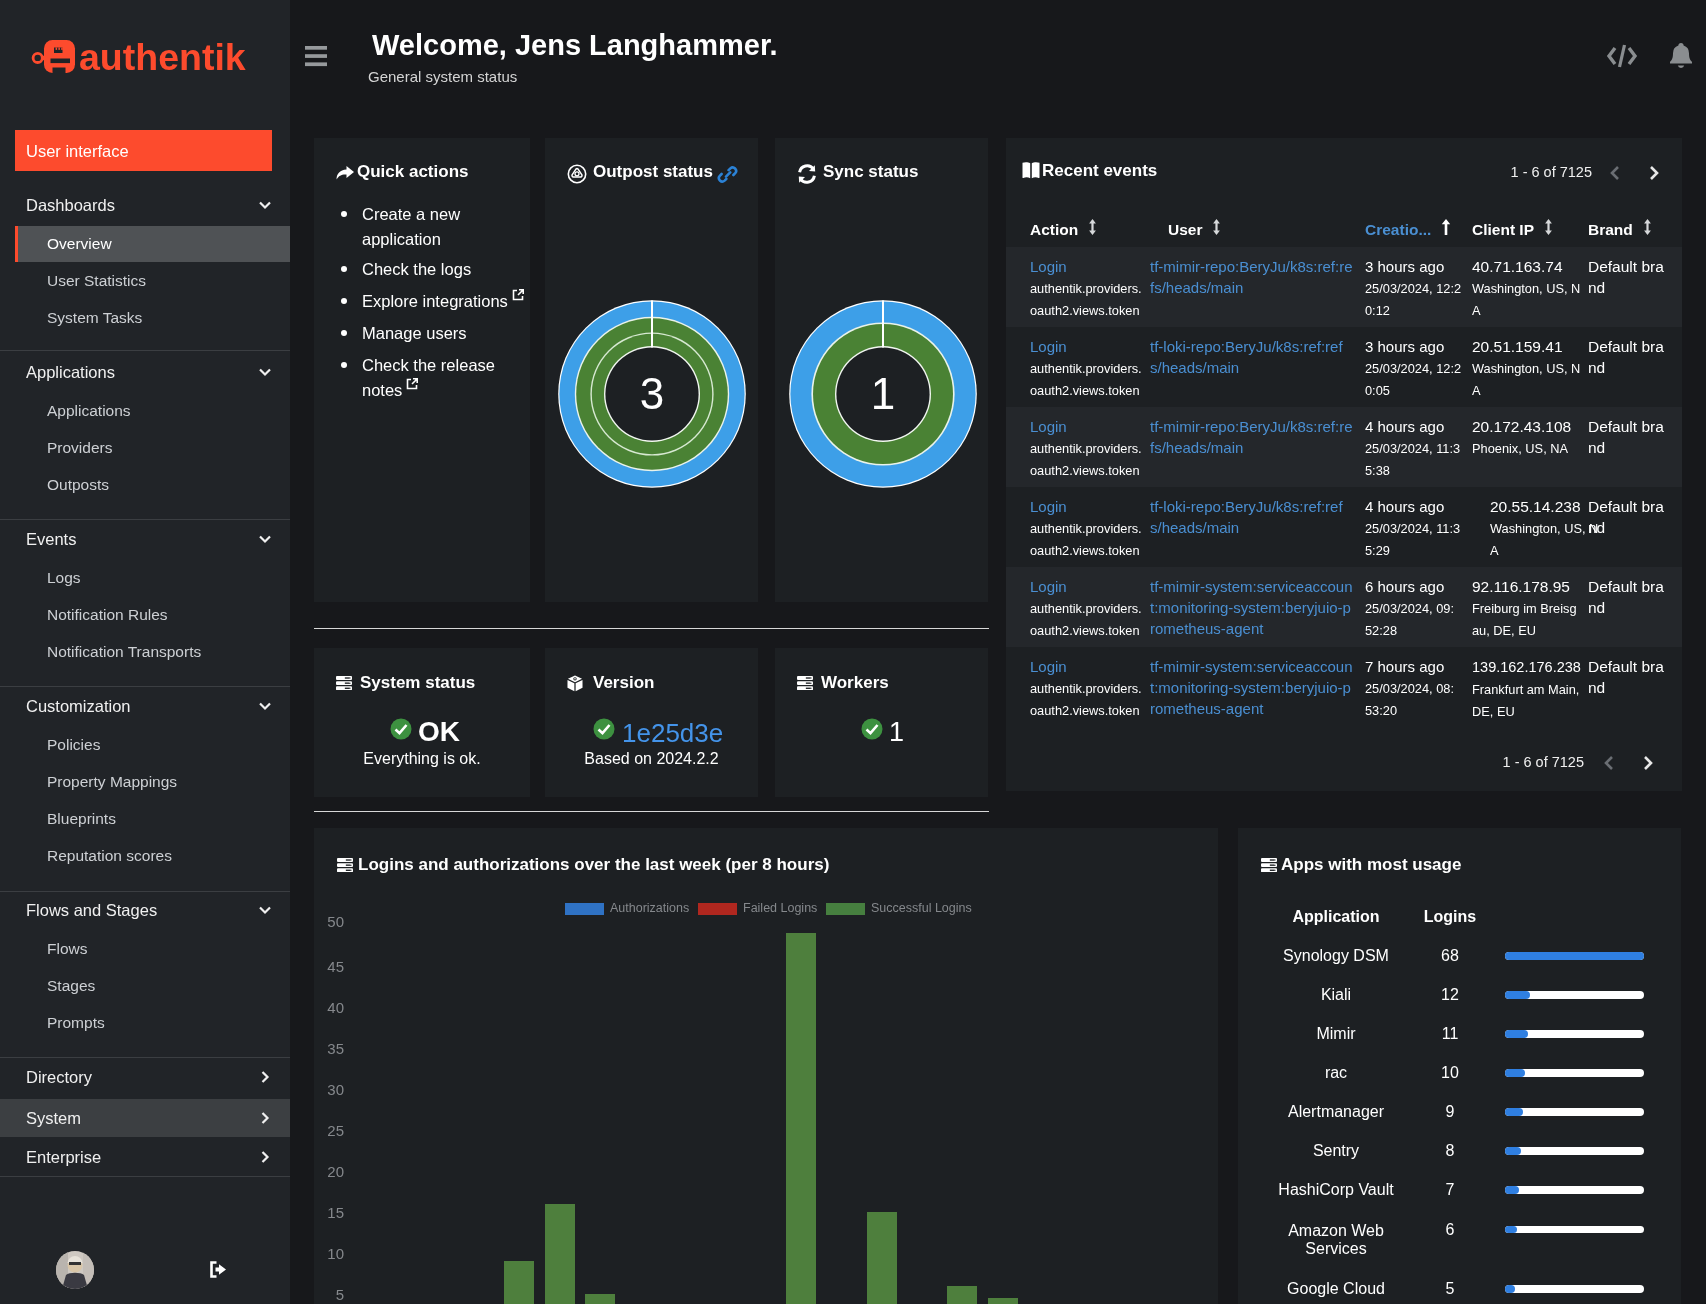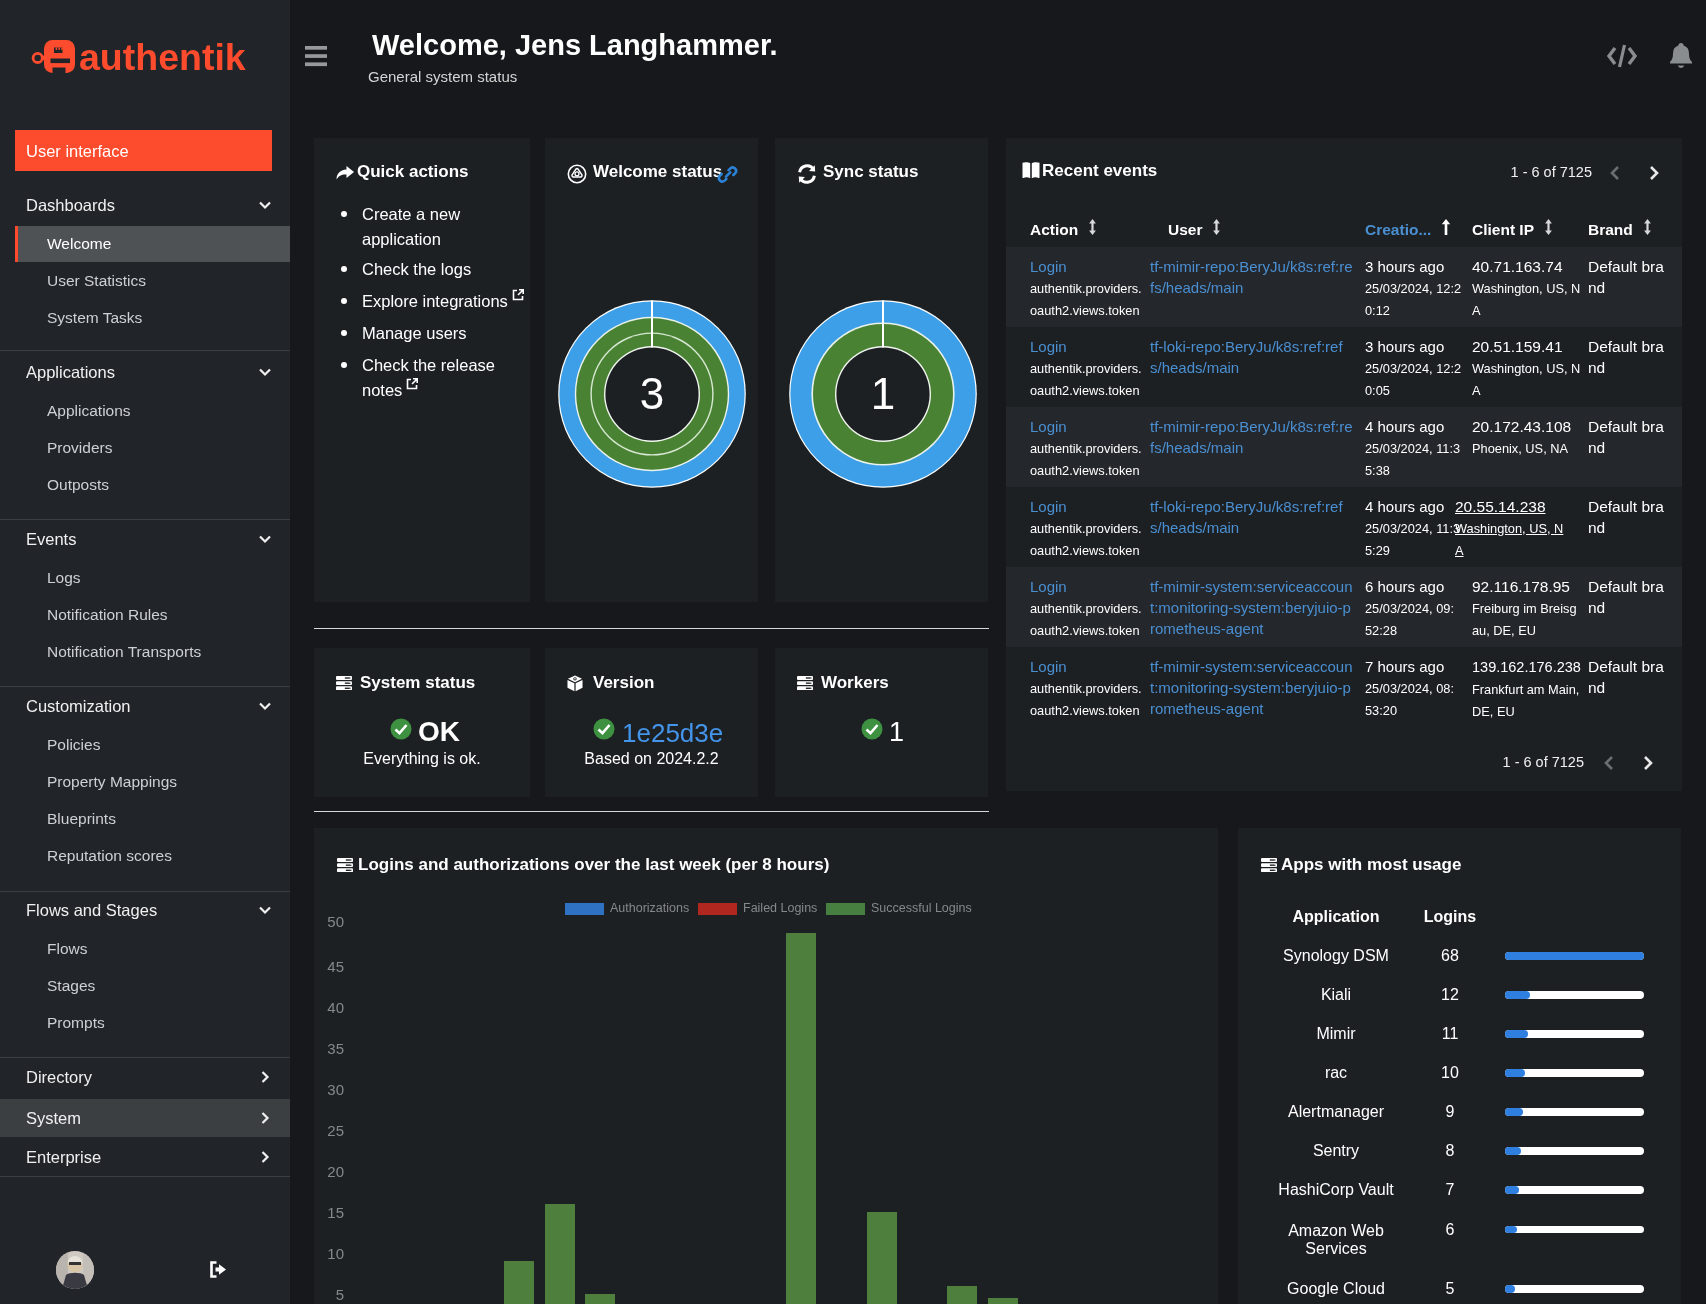--- a/index.html
+++ b/index.html
@@ -52,21 +52,21 @@
 
     <div class="abs" style="left:15px; top:130px; width:257px; height:41px; background:#fd4b2d;">
       <span class="abs" style="left:11px; top:50%; transform:translateY(-50%); color:#fff; font-size:16.5px;">User interface</span>
     </div>
 
     <span class="navhead" style="top:205px;">Dashboards</span>
     <svg class="chev" style="top:198px;" width="14" height="14" viewBox="0 0 14 14">
         <path d="M2 4.5 L7 9.5 L12 4.5" stroke="#f0f0f0" stroke-width="2.2" fill="none"></path>
       </svg>
     <div class="abs" style="left:15px; top:226px; width:275px; height:36px; background:#4f5255; border-left:3px solid #fd4b2d;"></div>
-    <span class="navsub" style="top:244px; color:#fff;">Welcome</span>
+    <span class="navsub" style="top:244px; color:#fff;">Overview</span>
     <span class="navsub" style="top:281px;">User Statistics</span>
     <span class="navsub" style="top:318px;">System Tasks</span>
     <div class="sep" style="top:350px;"></div>
     <span class="navhead" style="top:372px;">Applications</span>
     <svg class="chev" style="top:365px;" width="14" height="14" viewBox="0 0 14 14">
         <path d="M2 4.5 L7 9.5 L12 4.5" stroke="#f0f0f0" stroke-width="2.2" fill="none"></path>
       </svg>
     <span class="navsub" style="top:411px;">Applications</span>
     <span class="navsub" style="top:448px;">Providers</span>
     <span class="navsub" style="top:485px;">Outposts</span>
@@ -198,21 +198,21 @@
             </svg></span>
         </div>
     </div>
 
     <div class="card" style="left:545px; top:138px; width:213px; height:464px;">
       <svg class="abs" style="left:22px; top:26px;" width="20" height="20" viewBox="0 0 20 20">
         <circle cx="10" cy="10" r="8.7" stroke="#fff" stroke-width="1.6" fill="none"></circle>
         <path d="M9.1 4.9 a1.7 1.7 0 0 1 1.8 0 l4 5.9 a1.7 1.7 0 0 1 -1 2.2 l-7.8 0 a1.7 1.7 0 0 1 -1 -2.2 Z" stroke="#fff" stroke-width="1.5" fill="none" stroke-linejoin="round"></path>
         <circle cx="10" cy="9.8" r="2" stroke="#fff" stroke-width="1.3" fill="none"></circle>
       </svg>
-      <span class="ctitle" style="left:48px; top:24px;">Welcome status</span>
+      <span class="ctitle" style="left:48px; top:24px;">Outpost status</span>
       <svg class="abs" style="left:172px; top:26px;" width="21" height="21" viewBox="0 0 21 21">
         <g stroke="#2b82d6" stroke-width="2.6" fill="none" stroke-linecap="round">
           <path d="M9 12.6 L13.2 8.4 M11.6 6.2 L13.4 4.4 a3.4 3.4 0 0 1 4.8 4.8 L16.4 11"></path>
           <path d="M9.4 14.8 L7.6 16.6 a3.4 3.4 0 0 1 -4.8 -4.8 L4.6 10"></path>
         </g>
       </svg>
 
       <svg class="abs" style="left:12px; top:162px;" width="190" height="190" viewBox="0 0 190 190">
         <circle cx="95" cy="94" r="93.8" fill="#fff"></circle>
         <circle cx="95" cy="94" r="92.6" fill="#3d9fe8"></circle>
@@ -290,21 +290,21 @@
       <div class="tcell" style="left:582px; top:197.6px; width:100px; font-size:15.5px;">Default bra<br>nd</div>
       <div class="rowlight" style="top:268.6px;"></div>
       <div class="tcell" style="left:24px; top:277.6px;"><span class="tlink">Login</span><br><span class="tsm">authentik.providers.<br>oauth2.views.token</span></div>
       <div class="tcell tlink" style="left:144px; top:277.6px; width:210px;">tf-mimir-repo:BeryJu/k8s:ref:re<br>fs/heads/main</div>
       <div class="tcell" style="left:359px; top:277.6px;">4 hours ago<br><span class="tsm">25/03/2024, 11:3<br>5:38</span></div>
       <div class="tcell" style="left:466px; top:277.6px;"><span style="font-size:15.5px;">20.172.43.108</span><br><span class="tsm">Phoenix, US, NA</span></div>
       <div class="tcell" style="left:582px; top:277.6px; width:100px; font-size:15.5px;">Default bra<br>nd</div>
       <div class="tcell" style="left:24px; top:357.6px;"><span class="tlink">Login</span><br><span class="tsm">authentik.providers.<br>oauth2.views.token</span></div>
       <div class="tcell tlink" style="left:144px; top:357.6px; width:210px;">tf-loki-repo:BeryJu/k8s:ref:ref<br>s/heads/main</div>
       <div class="tcell" style="left:359px; top:357.6px;">4 hours ago<br><span class="tsm">25/03/2024, 11:3<br>5:29</span></div>
-      <div class="tcell" style="left:449px; top:357.6px;text-decoration:underline;"><span style="font-size:15.5px;">20.55.14.238</span><br><span class="tsm">Washington, US, N<br>A</span></div>
+      <div class="tcell" style="left:484px; top:357.6px;"><span style="font-size:15.5px;">20.55.14.238</span><br><span class="tsm">Washington, US, N<br>A</span></div>
       <div class="tcell" style="left:582px; top:357.6px; width:100px; font-size:15.5px;">Default bra<br>nd</div>
       <div class="rowlight" style="top:428.6px;"></div>
       <div class="tcell" style="left:24px; top:437.6px;"><span class="tlink">Login</span><br><span class="tsm">authentik.providers.<br>oauth2.views.token</span></div>
       <div class="tcell tlink" style="left:144px; top:437.6px; width:210px;">tf-mimir-system:serviceaccoun<br>t:monitoring-system:beryjuio-p<br>rometheus-agent</div>
       <div class="tcell" style="left:359px; top:437.6px;">6 hours ago<br><span class="tsm">25/03/2024, 09:<br>52:28</span></div>
       <div class="tcell" style="left:466px; top:437.6px;"><span style="font-size:15.5px;">92.116.178.95</span><br><span class="tsm">Freiburg im Breisg<br>au, DE, EU</span></div>
       <div class="tcell" style="left:582px; top:437.6px; width:100px; font-size:15.5px;">Default bra<br>nd</div>
       <div class="tcell" style="left:24px; top:517.6px;"><span class="tlink">Login</span><br><span class="tsm">authentik.providers.<br>oauth2.views.token</span></div>
       <div class="tcell tlink" style="left:144px; top:517.6px; width:210px;">tf-mimir-system:serviceaccoun<br>t:monitoring-system:beryjuio-p<br>rometheus-agent</div>
       <div class="tcell" style="left:359px; top:517.6px;">7 hours ago<br><span class="tsm">25/03/2024, 08:<br>53:20</span></div>

